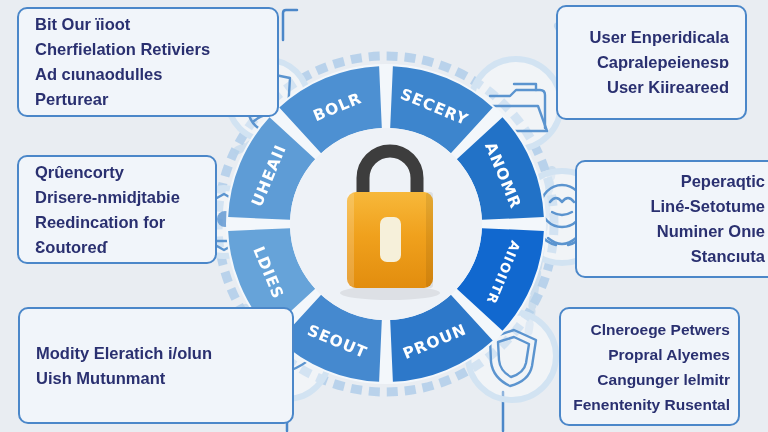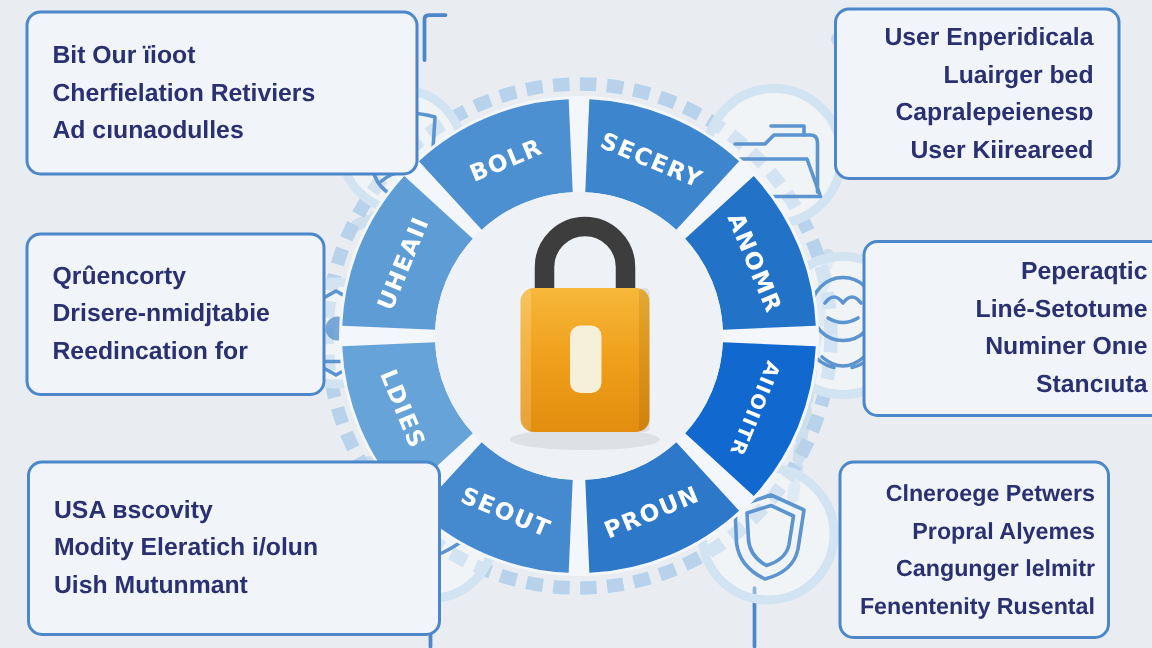--- a/index.html
+++ b/index.html
@@ -124,37 +124,37 @@
     <rect x="347" y="192" width="7" height="96" rx="3" fill="#ffffff" opacity="0.18"></rect>
     <rect x="426" y="192" width="7" height="96" rx="3" fill="#000000" opacity="0.08"></rect>
     <rect id="lock-keyhole" x="380" y="217" width="21" height="45" rx="7" fill="#f6f0da"></rect>
   </g>
 </svg>
 
 <div class="infobox" id="box-tl" style="left:17px;top:7px;width:262px;height:110px;">
   <div class="bline">Bit Our ïioot</div>
   <div class="bline">Cherfielation Retiviers</div>
   <div class="bline">Ad cıunaodulles</div>
+  <div class="bline">Perturear</div>
 </div>
 
 <div class="infobox" id="box-ml" style="left:17px;top:155px;width:200px;height:109px;">
   <div class="bline">Qrûencorty</div>
   <div class="bline">Drisere-nmidjtabie</div>
   <div class="bline">Reedincation for</div>
+  <div class="bline">Ɛoutoreɗ</div>
 </div>
 
 <div class="infobox" id="box-bl" style="left:18px;top:307px;width:276px;height:117px;">
-  <div class="bline">USA ʙscovity</div>
   <div class="bline">Modity Eleratich i/olun</div>
   <div class="bline">Uish Mutunmant</div>
 </div>
 
 <div class="infobox alignright" id="box-tr" style="left:556px;top:5px;width:191px;height:115px;">
   <div class="bline">User Enperidicala</div>
-  <div class="bline">Luairger bed</div>
   <div class="bline">Capralepeienesɒ</div>
   <div class="bline">User Kiireareed</div>
 </div>
 
 <div class="infobox alignright" id="box-mr" style="left:575px;top:160px;width:208px;height:118px;">
   <div class="bline">Peperaqtic</div>
   <div class="bline">Liné-Setotume</div>
   <div class="bline">Numiner Onıe</div>
   <div class="bline">Stancıuta</div>
 </div>

